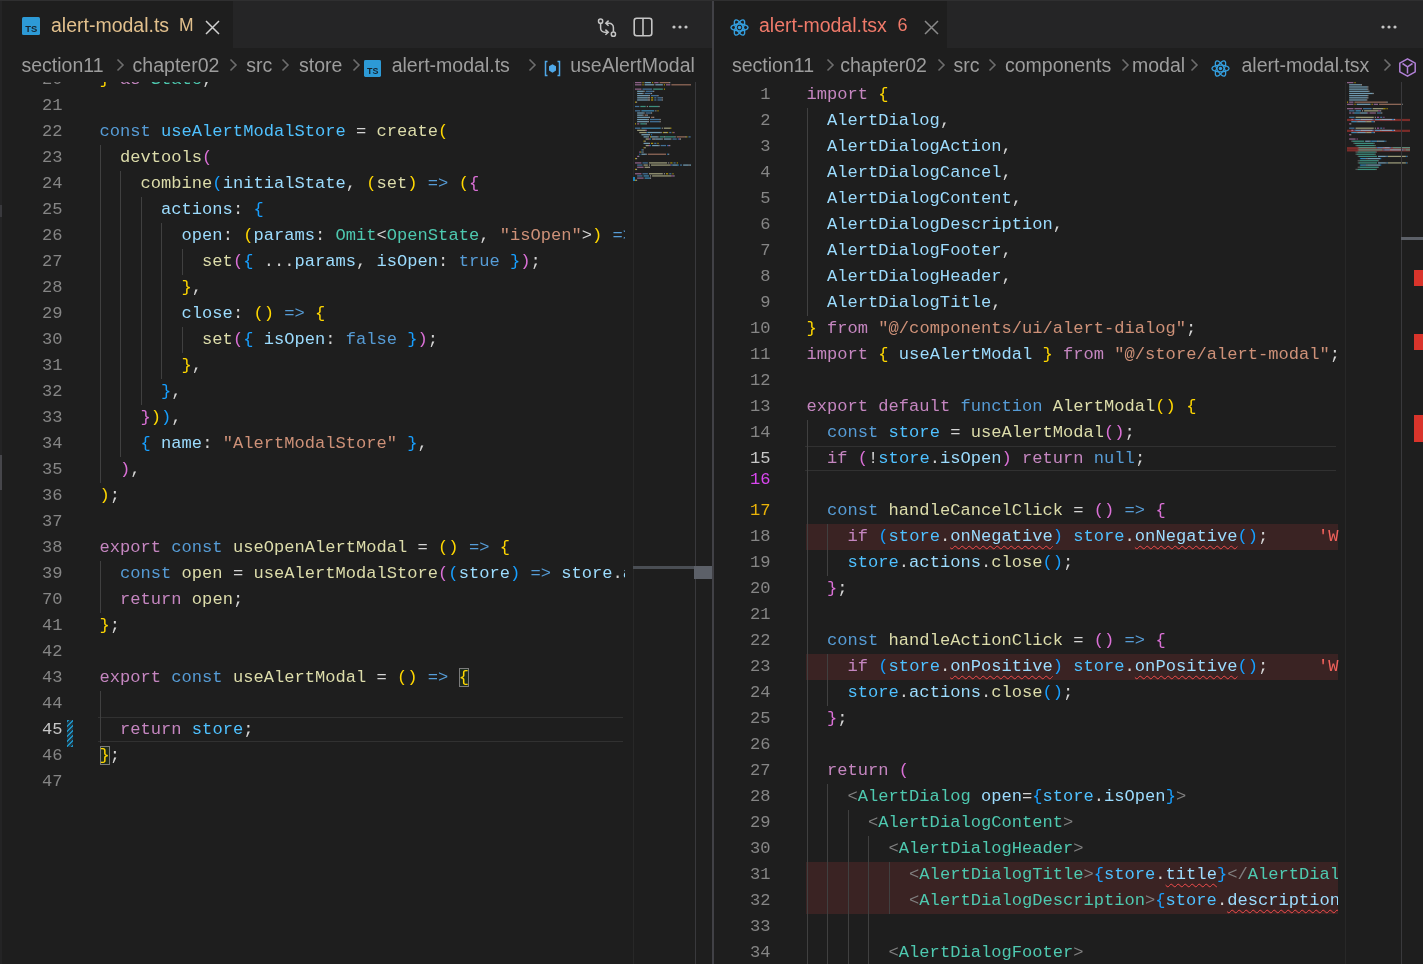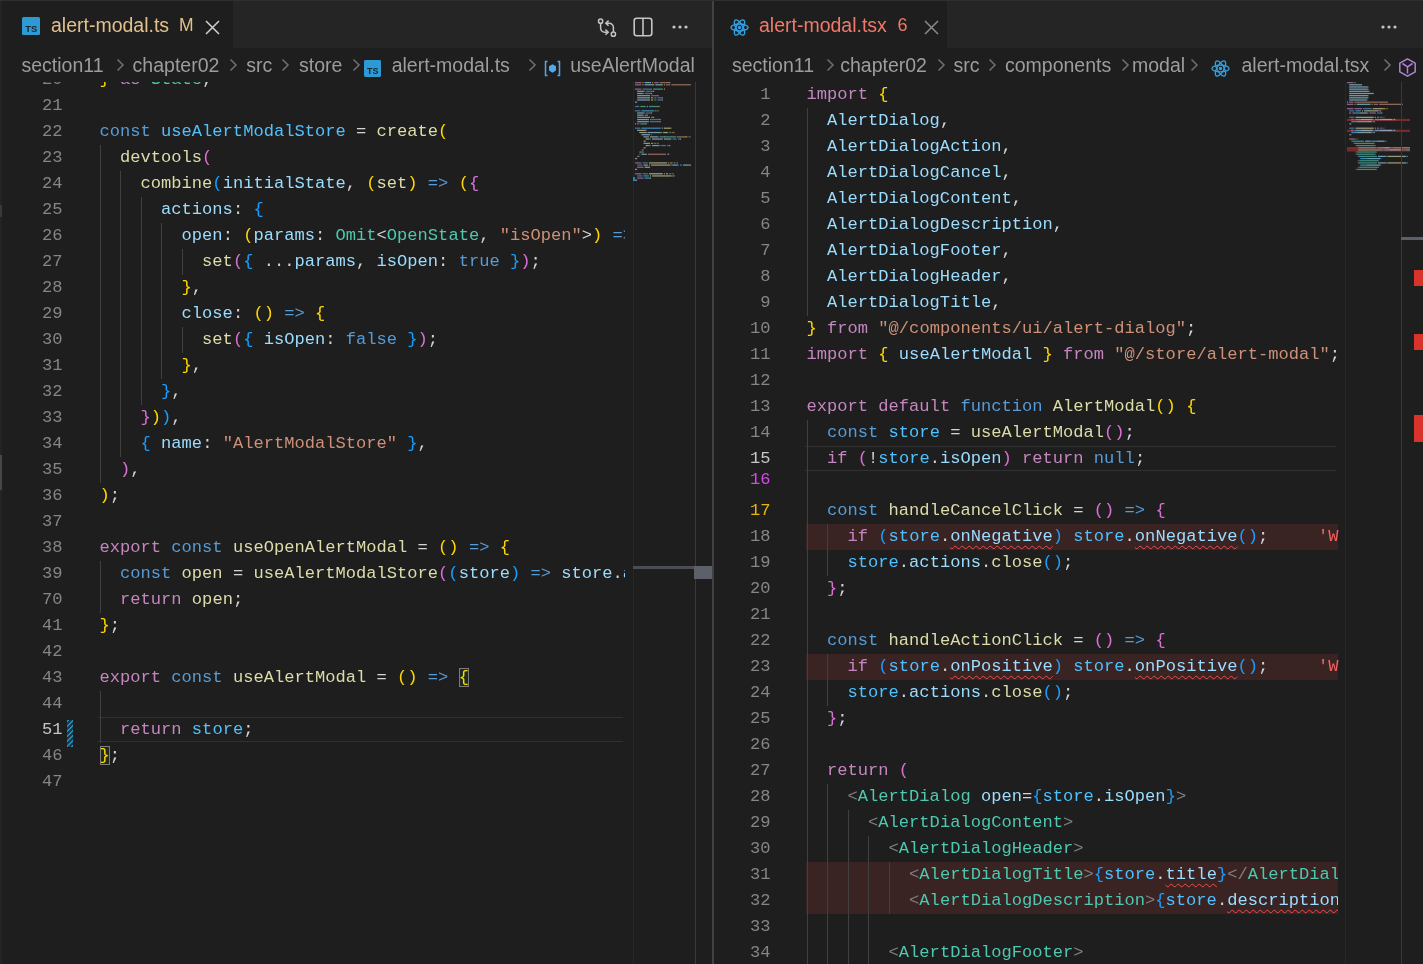--- a/index.html
+++ b/index.html
@@ -129,21 +129,21 @@
       <div class="ln" style="top:513px;width:62.5px;color:#858585">39</div>
       <div class="cl" style="top:513px;left:99.5px">  <span style="color:#569CD6">const</span> <span style="color:#DCDCAA">open</span> <span style="color:#D4D4D4">=</span> <span style="color:#DCDCAA">useAlertModalStore</span><span style="color:#DA70D6">(</span><span style="color:#179FFF">(</span><span style="color:#9CDCFE">store</span><span style="color:#179FFF">)</span> <span style="color:#569CD6">=&gt;</span> <span style="color:#9CDCFE">store</span><span style="color:#D4D4D4">.</span><span style="color:#9CDCFE">actions</span></div>
       <div class="ln" style="top:539px;width:62.5px;color:#858585">70</div>
       <div class="cl" style="top:539px;left:99.5px">  <span style="color:#C586C0">return</span> <span style="color:#DCDCAA">open</span><span style="color:#D4D4D4">;</span></div>
       <div class="ln" style="top:565px;width:62.5px;color:#858585">41</div>
       <div class="cl" style="top:565px;left:99.5px"><span style="color:#FFD700">}</span><span style="color:#D4D4D4">;</span></div>
       <div class="ln" style="top:591px;width:62.5px;color:#858585">42</div>
       <div class="ln" style="top:617px;width:62.5px;color:#858585">43</div>
       <div class="cl" style="top:617px;left:99.5px"><span style="color:#C586C0">export</span> <span style="color:#569CD6">const</span> <span style="color:#DCDCAA">useAlertModal</span> <span style="color:#D4D4D4">=</span> <span style="color:#FFD700">(</span><span style="color:#FFD700">)</span> <span style="color:#569CD6">=&gt;</span> <span class="bm" style="color:#FFD700">{</span></div>
       <div class="ln" style="top:643px;width:62.5px;color:#858585">44</div>
-      <div class="ln" style="top:669px;width:62.5px;color:#C6C6C6">51</div>
+      <div class="ln" style="top:669px;width:62.5px;color:#C6C6C6">45</div>
       <div class="cl" style="top:669px;left:99.5px">  <span style="color:#C586C0">return</span> <span style="color:#4FC1FF">store</span><span style="color:#D4D4D4">;</span></div>
       <div class="ln" style="top:695px;width:62.5px;color:#858585">46</div>
       <div class="cl" style="top:695px;left:99.5px"><span class="bm" style="color:#FFD700">}</span><span style="color:#D4D4D4">;</span></div>
       <div class="ln" style="top:721px;width:62.5px;color:#858585">47</div>
     </div>
     <svg style="position:absolute;left:635px;top:82px" width="56" height="120" viewBox="0 0 56 120">
       <rect x="0.00" y="0.00" width="6.42" height="1.25" fill="#C586C0" fill-opacity="0.66"></rect>
       <rect x="7.49" y="0.00" width="1.07" height="1.25" fill="#FFD700" fill-opacity="0.66"></rect>
       <rect x="9.63" y="0.00" width="6.42" height="1.25" fill="#9CDCFE" fill-opacity="0.66"></rect>
       <rect x="17.12" y="0.00" width="1.07" height="1.25" fill="#FFD700" fill-opacity="0.66"></rect>

